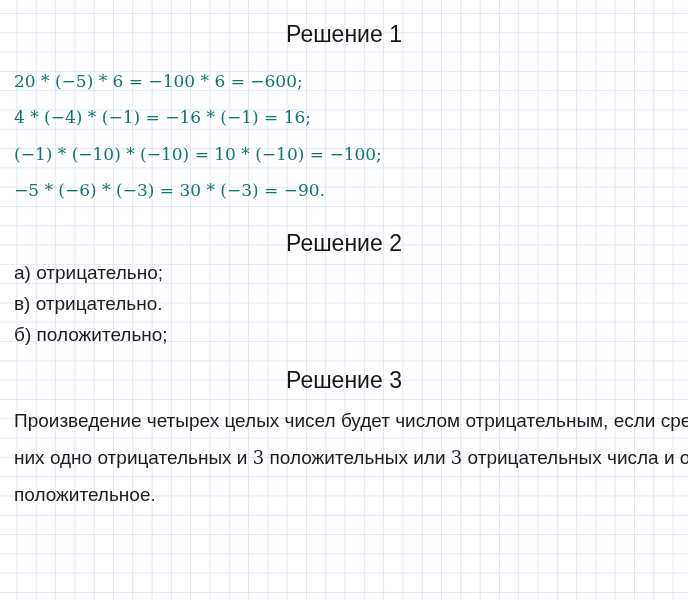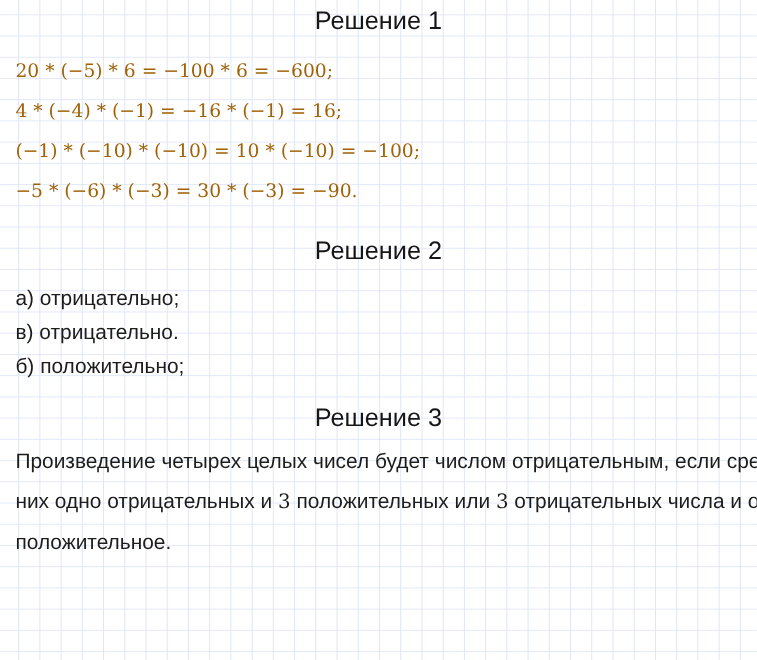--- a/index.html
+++ b/index.html
@@ -19,33 +19,33 @@
   .content { padding: 0 14px; }
 
   .sol-title {
     margin: 0;
     font-size: 23px;
     font-weight: 500;
     line-height: 28px;
     text-align: center;
     color: #161616;
   }
-  .title-1 { padding-top: 4px; }
+  .title-1 { padding-top: 20px; }
   .title-2 { margin-top: 20px; }
   .title-3 { margin-top: 16px; }
 
   .equations {
     margin-top: 15px;
     font-family: "DejaVu Serif", serif;
     font-size: 17px;
-    color: #a16207;
+    color: #0f766e;
   }
   .eq { line-height: 36.4px; white-space: nowrap; }
 
-  .answers { margin-top: 15px; font-size: 19px; }
+  .answers { font-size: 19px; }
   .answer { line-height: 31px; white-space: nowrap; }
 
   .paragraph { margin-top: 8px; font-size: 19px; }
   .pline { line-height: 37px; white-space: nowrap; }
   .serif-num { font-family: "DejaVu Serif", serif; font-size: 18px; }
 </style>
 </head>
 <body>
 
 <div class="content">

